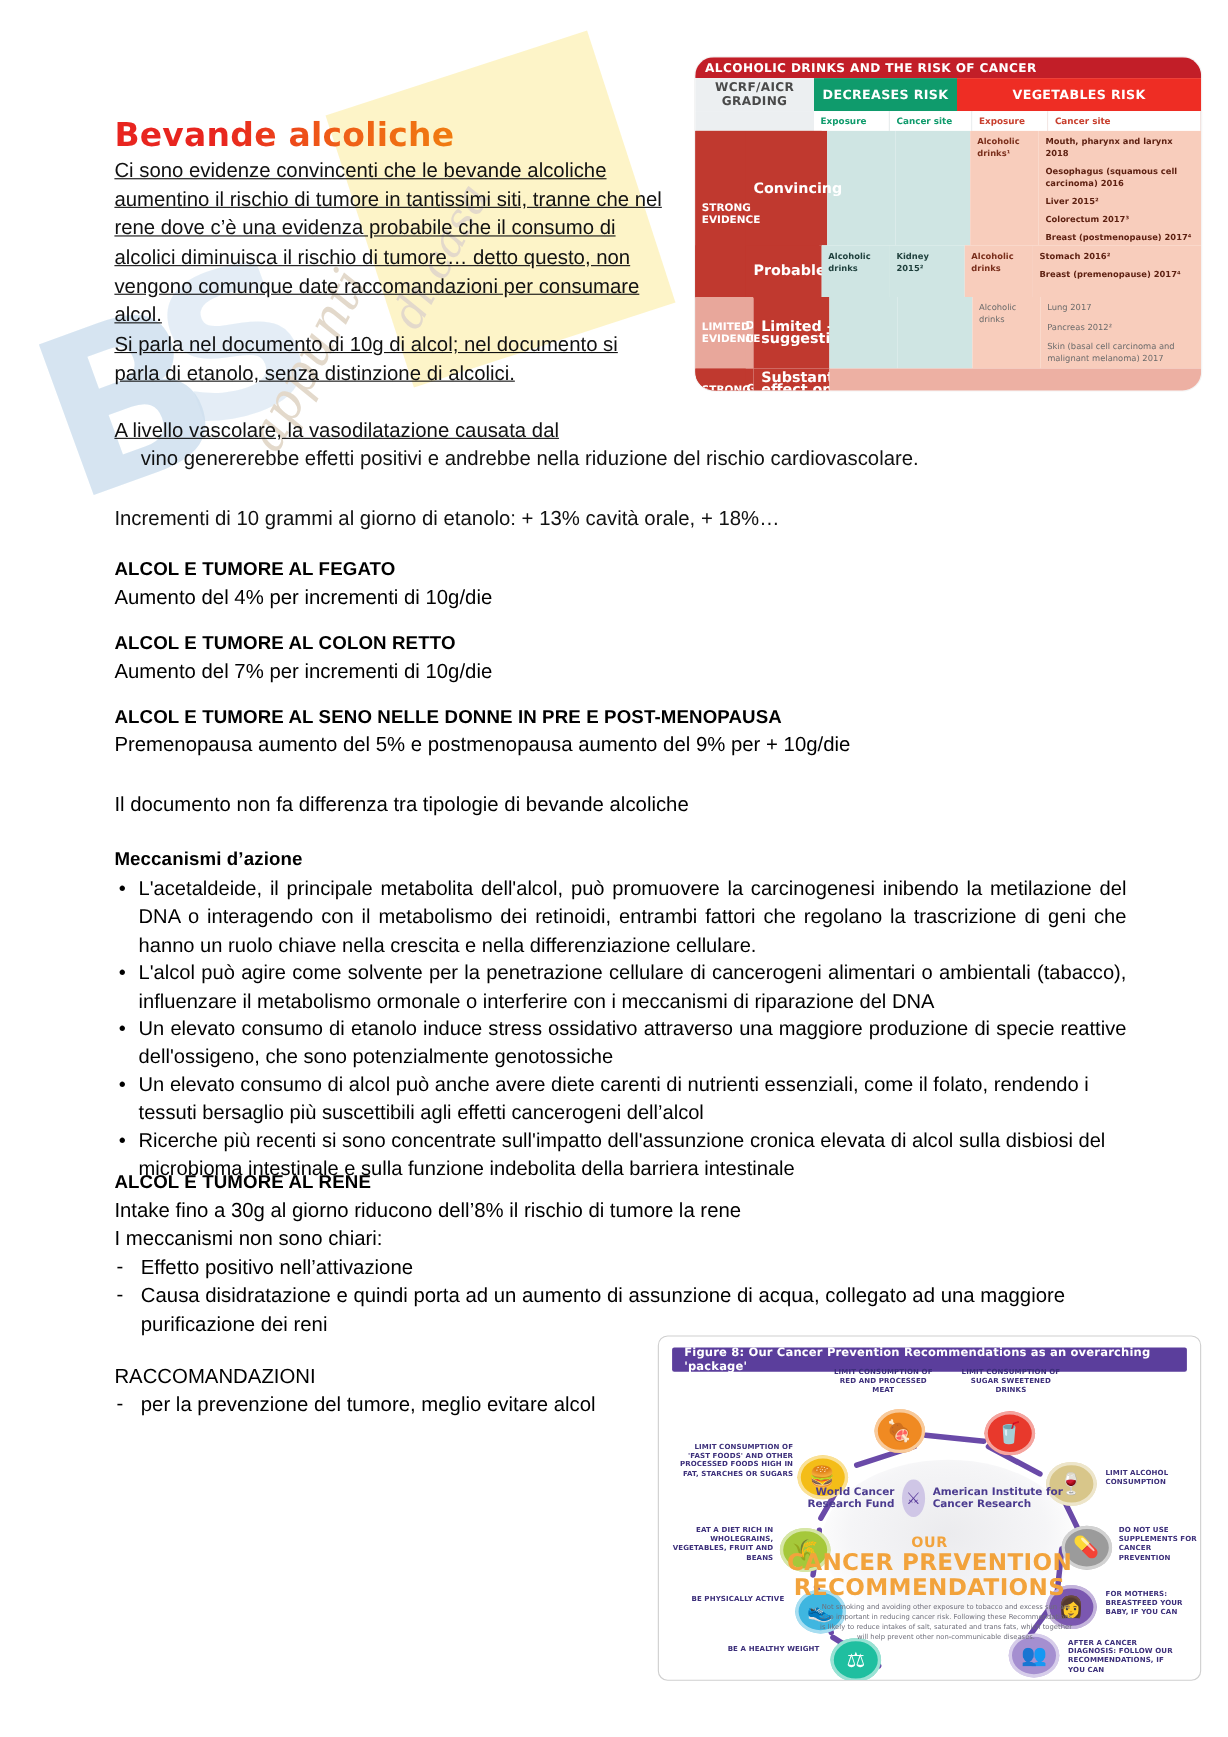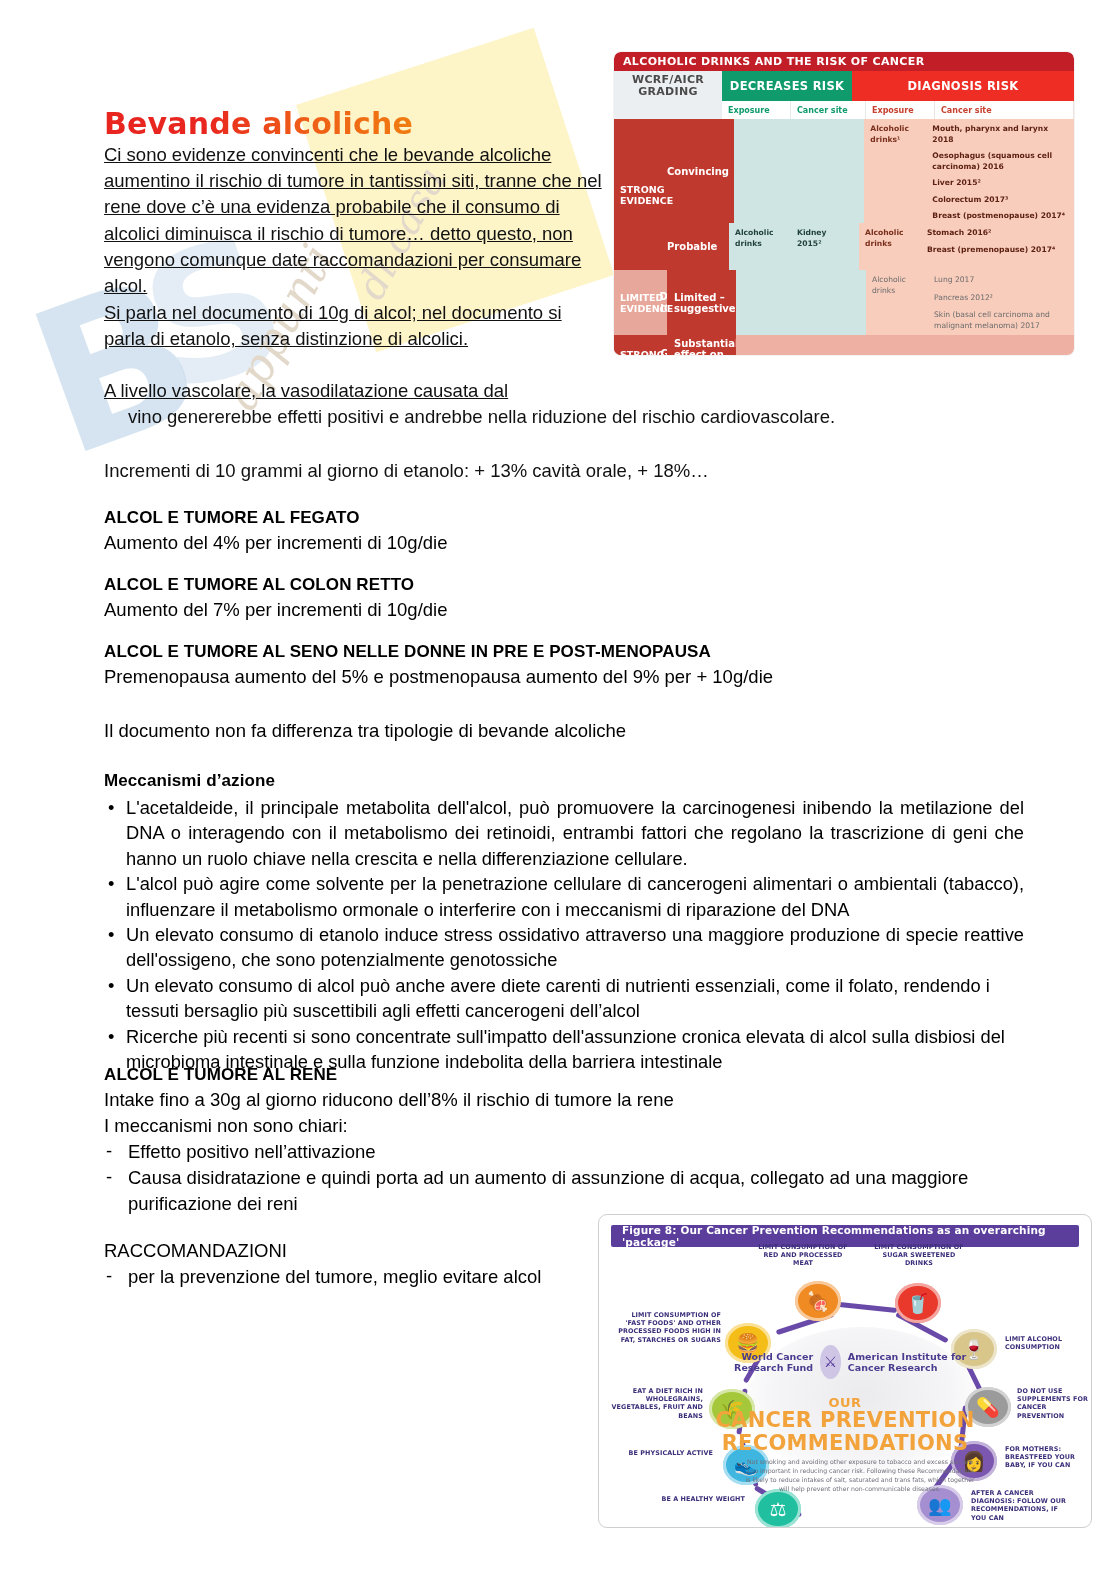--- a/index.html
+++ b/index.html
@@ -102,25 +102,25 @@
   .dashlist{
     position:absolute;left:104px;width:920px;
     font-size:18.5px;line-height:26px;
   }
   .dashlist .di{position:relative;padding-left:24px;}
   .dashlist .di .mk{position:absolute;left:2px;top:-1px;font-weight:400;}
 
   
   #fig-table{
     position:absolute;
-    left:614px; top:52px;
+    left:632px; top:52px;
     width:460px; height:303px;
     z-index:3;
     background:#fff;
-    border-radius:7px;
+    border-radius:17px;
     box-shadow:0 0 0 1px #f3f3f3;
     overflow:hidden;
     font-family:"DejaVu Sans", sans-serif;
   }
   .tbl-title{
     height:19px;
     background:#c21e28;
     color:#fff;
     font-size:11px;
     font-weight:bold;
@@ -160,21 +160,21 @@
     display:flex;align-items:center;padding-left:6px;border-right:1px solid #f0e2de;
   }
   .body-row{display:flex;}
   .cell{font-size:7.6px;line-height:10.5px;padding:5px 6px;box-sizing:border-box;}
   .c-evid{
     background:#c0392f;color:#fff;font-weight:bold;font-size:10px;line-height:12px;
     display:flex;align-items:center;padding-left:7px;letter-spacing:.2px;
   }
   .c-evid-light{background:#e8a79b;}
   .c-grade{
-    background:#c0392f;color:#fff;font-weight:bold;font-size:10px;line-height:11px;
+    background:#c0392f;color:#fff;font-weight:bold;font-size:13px;line-height:11px;
     display:flex;align-items:center;padding-left:7px;
   }
   .c-teal{background:#cfe5e3;}
   .c-teal-t{background:#cfe5e3;color:#1e3f3c;font-weight:bold;}
   .c-peach{background:#f8cdbc;}
   .c-peach-t{background:#f8cdbc;color:#7a2f1c;font-weight:bold;}
   .c-peach-list{background:#f8cdbc;color:#5c1f10;font-weight:bold;}
   .c-peach-list div{margin-bottom:6px;}
   .c-peach-list div:last-child{margin-bottom:0;}
   .c-none{
@@ -334,21 +334,21 @@
 
 </div>
 
 <div id="fig-table">
 
   <div class="tbl-title">ALCOHOLIC DRINKS AND THE RISK OF CANCER</div>
 
   <div class="hdr-row1">
     <div class="hdr-grading">WCRF/AICR GRADING</div>
     <div class="hdr-dec">DECREASES RISK</div>
-    <div class="hdr-inc">DIAGNOSIS RISK</div>
+    <div class="hdr-inc">VEGETABLES RISK</div>
   </div>
 
   <div class="hdr-row2">
     <div class="sub-blank"></div>
     <div class="sub-dec col-dec-e">Exposure</div>
     <div class="sub-dec col-dec-c">Cancer site</div>
     <div class="sub-inc col-inc-e">Exposure</div>
     <div class="sub-inc col-inc-c">Cancer site</div>
   </div>
 

